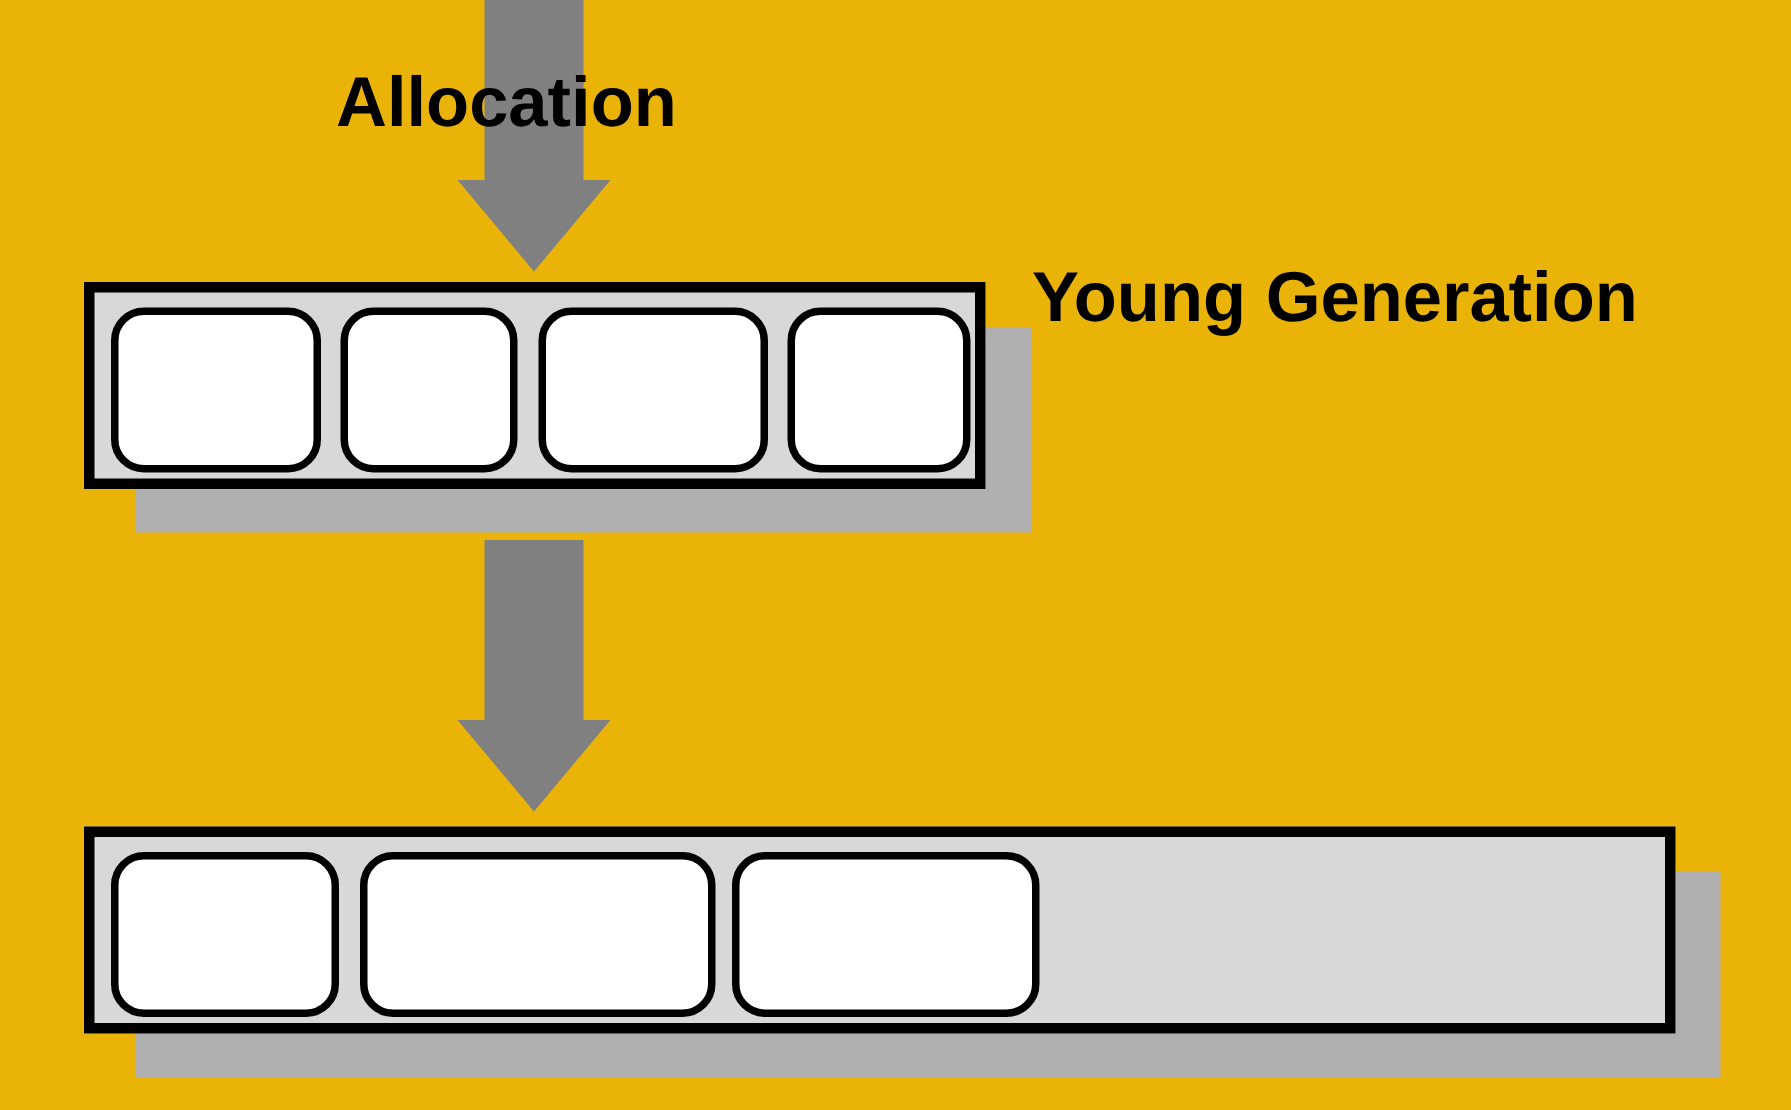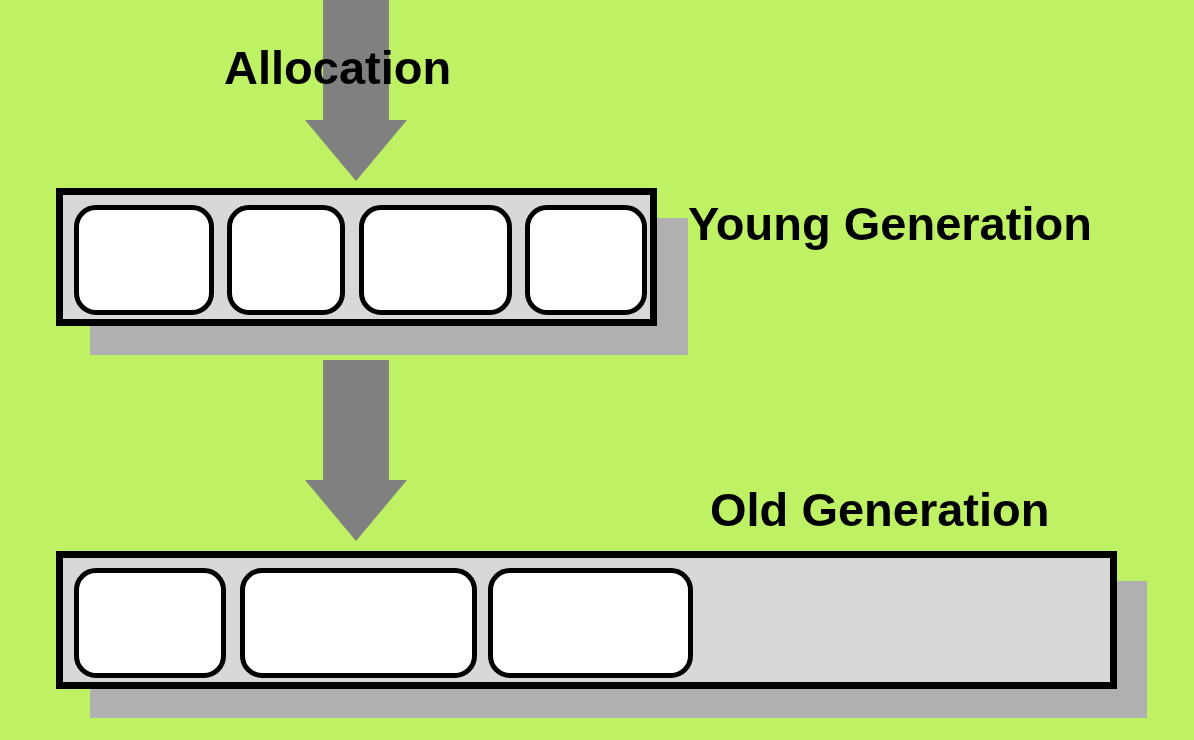--- a/index.html
+++ b/index.html
@@ -7,21 +7,21 @@
     padding: 0;
     background: #ffffff;
   }
   body {
     font-family: "Liberation Sans", sans-serif;
   }
   #diagram {
     position: relative;
     width: 1194px;
     height: 740px;
-    background: #bef264;
+    background: #eab308;
     overflow: hidden;
   }
   .label {
     position: absolute;
     font-family: "Liberation Sans", sans-serif;
     font-weight: bold;
     color: #000000;
     white-space: nowrap;
     letter-spacing: 0px;
     line-height: 1;
@@ -55,21 +55,21 @@
     top: 44px;
     font-size: 47px;
   }
   .arrow-label-promotion {
     left: 219px;
     top: 407px;
     font-size: 47px;
   }
   .label-young {
     left: 688px;
-    top: 200px;
+    top: 174px;
     font-size: 47px;
   }
   .label-old {
     left: 710px;
     top: 486px;
     font-size: 47px;
   }
 </style>
 </head>
 <body>
@@ -95,21 +95,20 @@
     </div>
   </div>
 
   <div class="label label-young">Young Generation</div>
 
   <svg class="arrow-svg" style="left:305px; top:360px;" width="102" height="182" viewBox="0 0 102 182">
     <polygon points="18,0 84,0 84,120 102,120 51,181 0,120 18,120" fill="#808080"></polygon>
   </svg>
 
 
-  <div class="label label-old">Old Generation</div>
 
   <div class="gen-wrap" style="left:0px; top:0px;">
 
     <div class="gen-shadow" style="left:90px; top:581px; width:1057px; height:137px;"></div>
 
     <div class="gen-box" style="left:56px; top:551px; width:1061px; height:138px;">
 
       <div class="cell" style="left:11px; top:10px; width:152px; height:110px;"></div>
       <div class="cell" style="left:177px; top:10px; width:237px; height:110px;"></div>
       <div class="cell" style="left:425px; top:10px; width:205px; height:110px;"></div>

